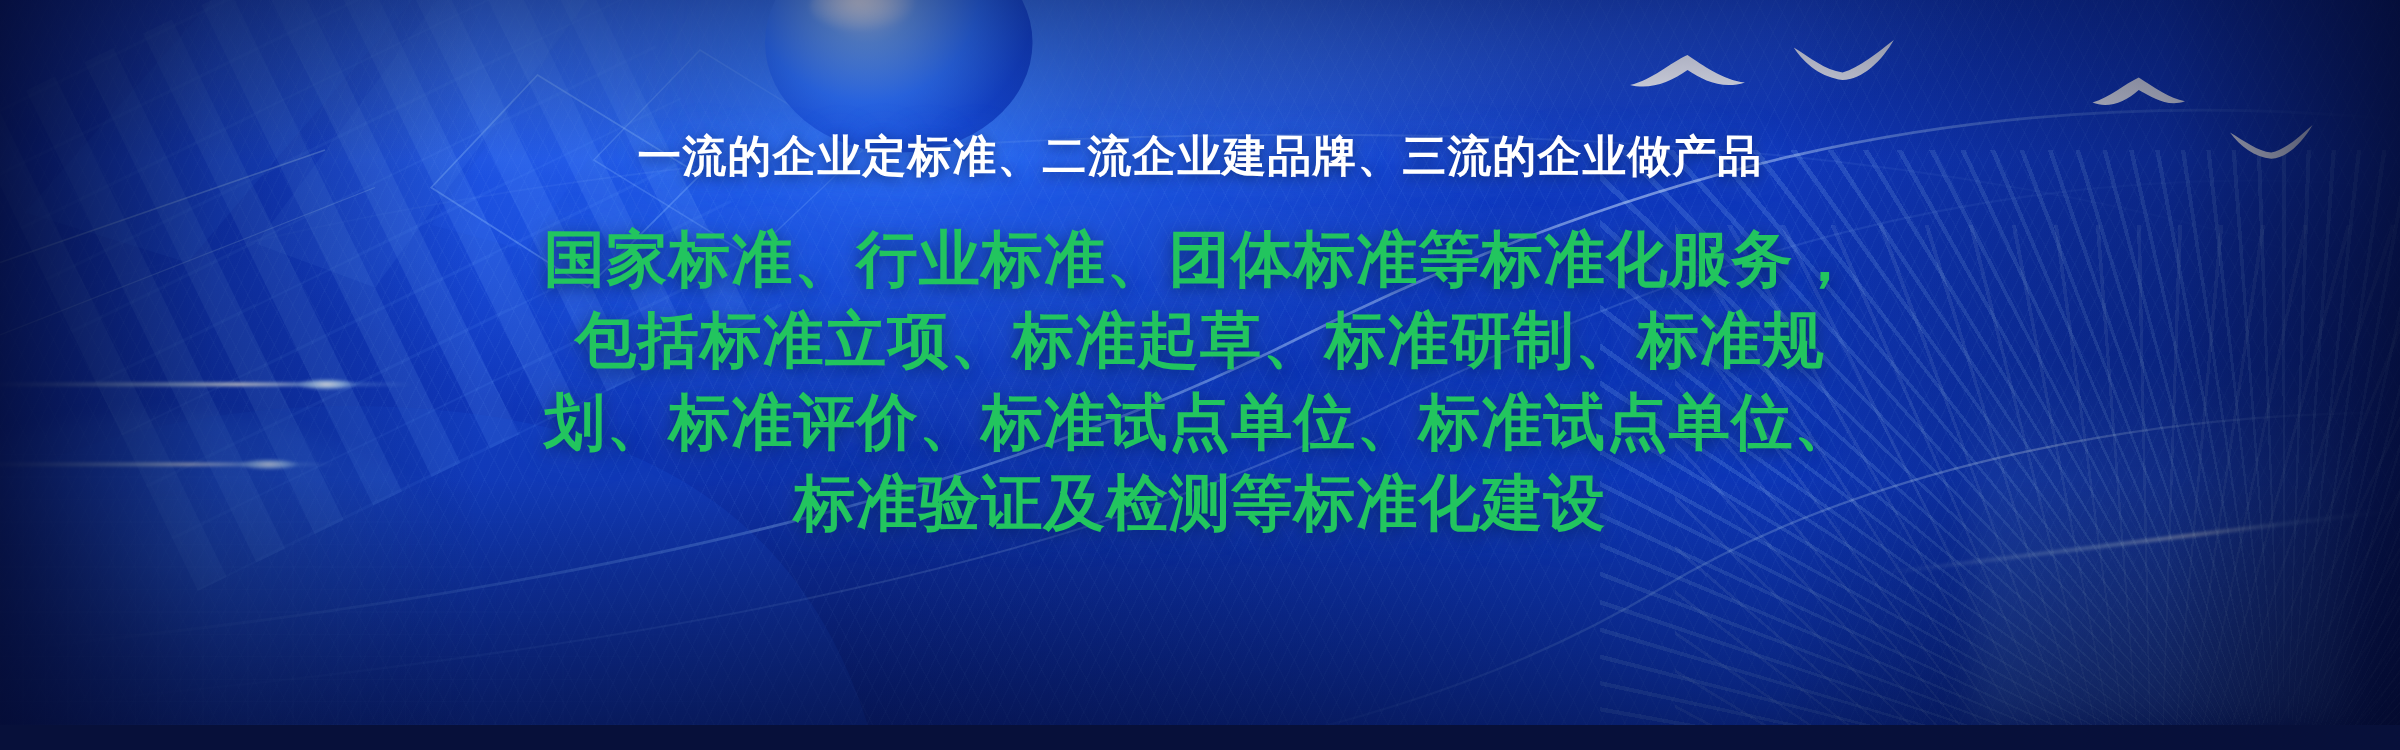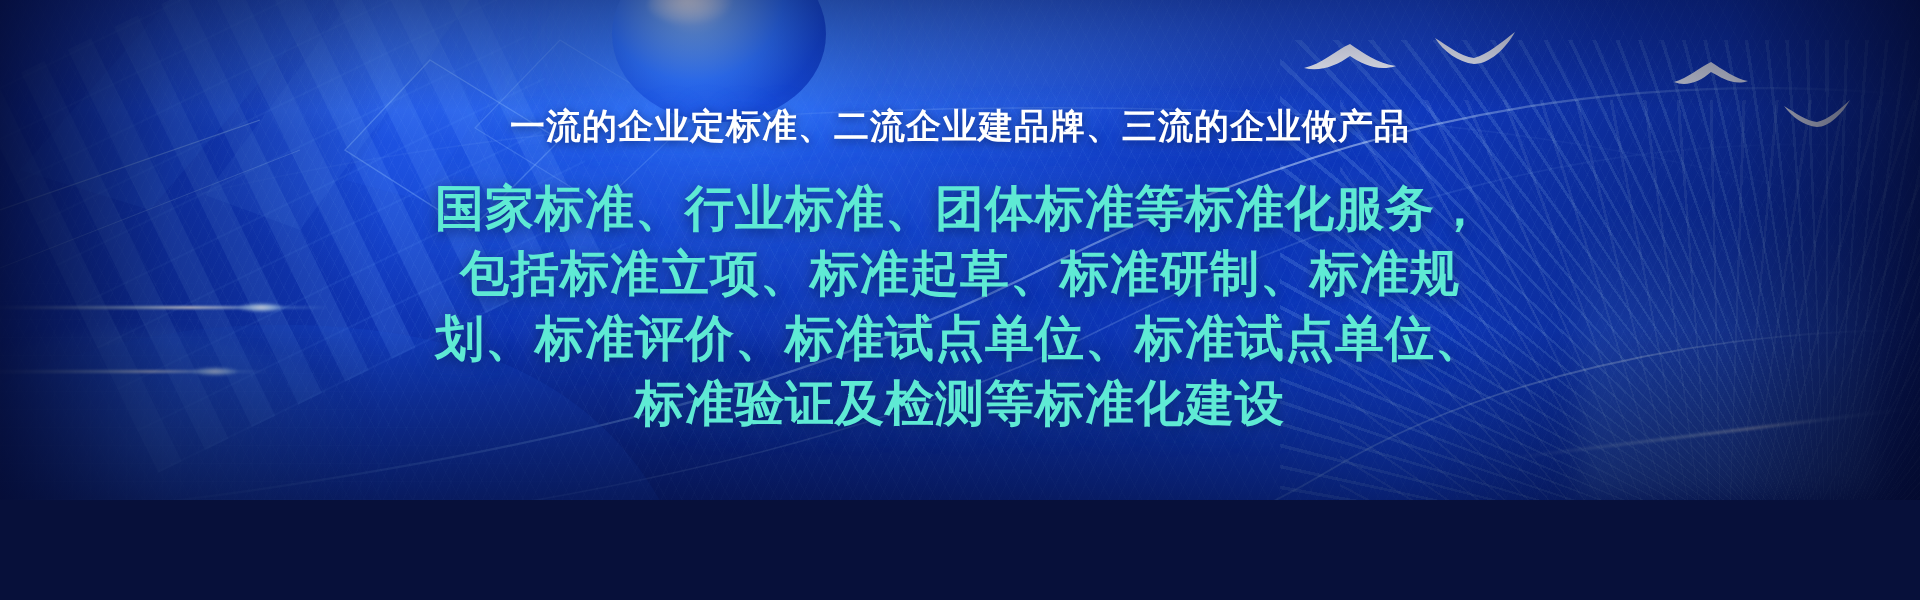--- a/index.html
+++ b/index.html
@@ -3,21 +3,21 @@
 <meta charset="utf-8">
 <style>
   * { margin:0; padding:0; box-sizing:border-box; }
   html,body { background:#07103a; }
   body {
     font-family:"Liberation Sans","DejaVu Sans",sans-serif;
   }
   #banner {
     position:relative;
     width:1920px;
-    height:500px;
+    height:580px;
     overflow:hidden;
     background:#0b2da6;
   }
 
   
   .layer { position:absolute; inset:0; pointer-events:none; }
 
   
   .bg-base {
     background:
@@ -145,21 +145,21 @@
     color:#ffffff;
     letter-spacing:1px;
     line-height:1.25;
     text-shadow:0 2px 10px rgba(0,24,90,.75), 0 0 26px rgba(80,150,255,.45);
     white-space:nowrap;
   }
   .subhead {
     margin-top:28px;
     font-size:49px;
     font-weight:700;
-    color:#5eead4;
+    color:#22c55e;
     line-height:1.33;
     letter-spacing:1px;
     width:1060px;
     margin-left:auto; margin-right:auto;
     text-shadow:0 3px 14px rgba(0,22,86,.8), 0 0 30px rgba(70,140,255,.4);
     text-align:center;
   }
 </style>
 </head>
 <body>

